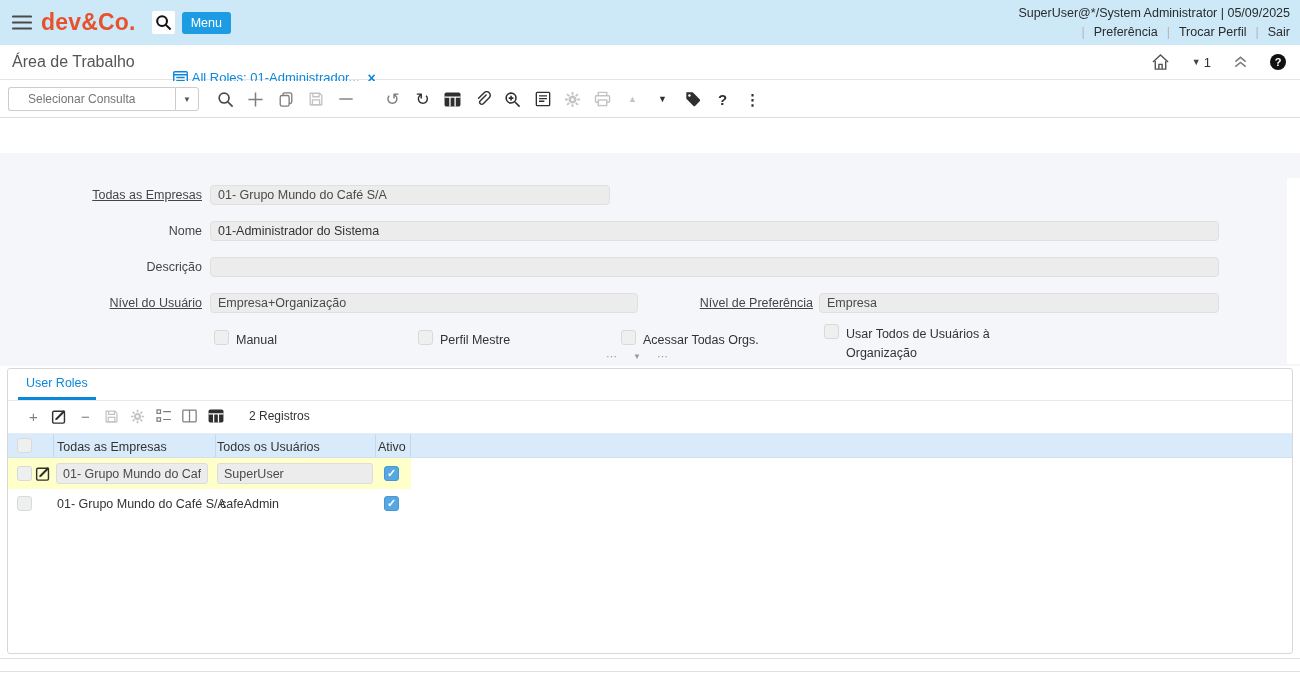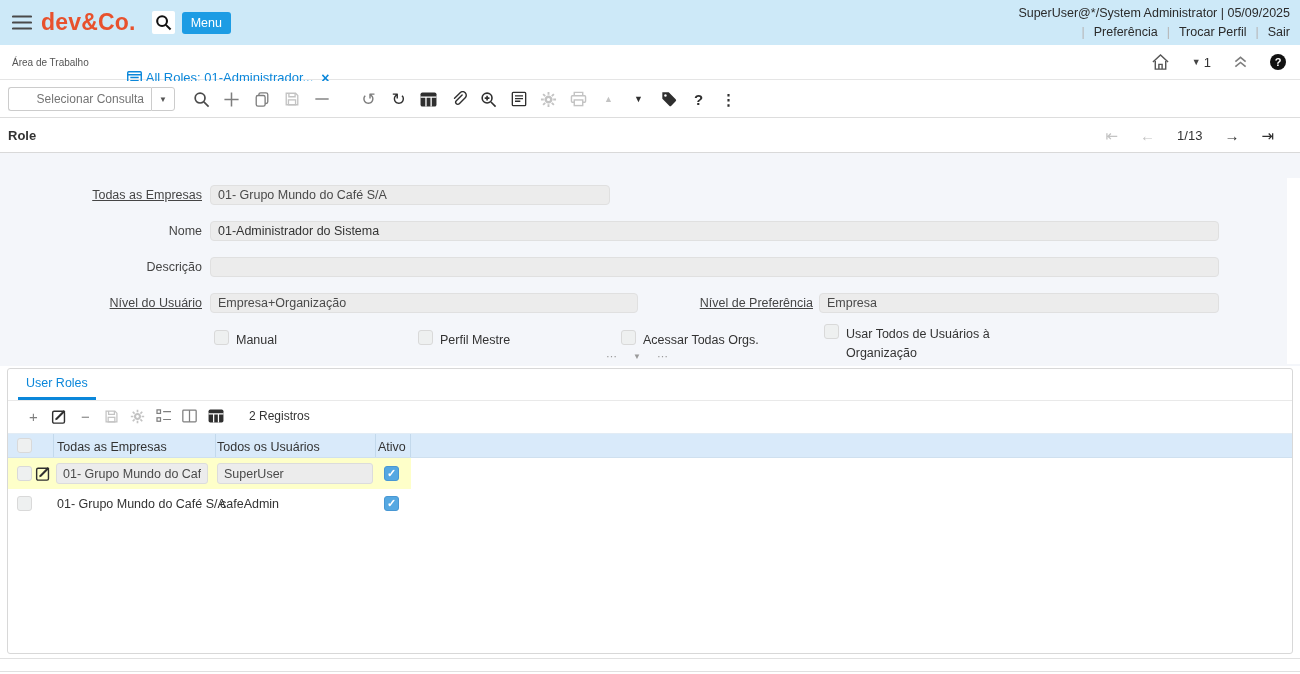--- a/index.html
+++ b/index.html
@@ -22,37 +22,37 @@
            border:none;border-radius:3px;font-size:12.5px;cursor:pointer;font-family:"Liberation Sans",sans-serif;}
   .userarea{margin-left:auto;padding-right:10px;text-align:right;color:#2b2b2b;}
   .userline1{font-size:12.5px;}
   .userline2{margin-top:5px;font-size:12.5px;display:flex;justify-content:flex-end;align-items:center;gap:9px;}
   .usep{color:#b5b5b5;}
   .ulink{cursor:pointer;color:#2b2b2b;}
 
   
   .tabrow{position:absolute;top:45px;left:0;right:0;height:35px;background:#fff;
           border-bottom:1px solid #e5e5e5;display:flex;align-items:center;box-sizing:border-box;}
-  .wstab{margin-left:12px;margin-right:28px;color:#555;font-size:10px;cursor:pointer;}
+  .wstab{margin-left:12px;margin-right:28px;color:#555;font-size:16px;cursor:pointer;}
   .activetab{height:35px;display:flex;align-items:center;gap:4px;padding:0 10px;
              color:var(--accent,#0b87da);font-size:13px;border-bottom:3px solid var(--accent,#0b87da);
              box-sizing:border-box;cursor:pointer;margin-top:34px;}
   .tabclose{font-size:14px;font-weight:bold;margin-left:4px;cursor:pointer;}
   .tabicons{margin-left:auto;display:flex;align-items:center;gap:22px;padding-right:14px;color:#555;}
   .wincount{display:flex;align-items:center;gap:3px;color:#333;font-size:13px;cursor:pointer;}
   .caret{font-size:9px;color:#444;}
   .helpdot{width:16px;height:16px;border-radius:50%;background:#111;color:#fff;font-size:11px;
            font-weight:bold;display:flex;align-items:center;justify-content:center;cursor:pointer;}
 
   
   .toolbar{position:absolute;top:81px;left:0;right:0;height:37px;background:#fff;
            border-bottom:1px solid #ddd;display:flex;align-items:center;padding-left:8px;box-sizing:border-box;}
   .combo{display:flex;align-items:center;}
   .comboinput{width:128px;height:22px;border:1px solid #ccc;border-right:none;border-radius:3px 0 0 3px;
-              padding:0 7px;font-size:12px;color:#444;outline:none;font-family:"Liberation Sans",sans-serif;text-align:right;}
+              padding:0 19px;font-size:12px;color:#444;outline:none;font-family:"Liberation Sans",sans-serif;}
   .combobtn{width:24px;height:24px;border:1px solid #ccc;background:#fff;border-radius:0 3px 3px 0;
             font-size:8px;color:#555;cursor:pointer;}
   .tbi{margin-left:11px;width:19px;height:20px;display:flex;align-items:center;justify-content:center;cursor:pointer;}
   .tbi.first{margin-left:17px;}
   .tbi.gap{margin-left:28px;}
   .c-on{color:#4a4a4a}.c-mid{color:#7e7e7e}.c-off{color:#c3c3c3}.c-dark{color:#2f2f2f}
   .chr15{font-size:15px;line-height:1}.chr17{font-size:17px;line-height:1}
   .chr9{font-size:9px;line-height:1}.chrb{font-size:15px;font-weight:bold;line-height:1}
 
   
@@ -254,30 +254,20 @@
     <span class="tbi c-dark">
       <svg width="16" height="16" viewBox="0 0 18 18">
           <path d="M1.5 1.5h7.2L16.5 9.3a1.6 1.6 0 0 1 0 2.3l-4.9 4.9a1.6 1.6 0 0 1-2.3 0L1.5 8.7z" fill="currentColor"></path>
           <circle cx="5" cy="5" r="1.4" fill="#fff"></circle>
         </svg>
     </span>
     <span class="tbi c-dark chrb">?</span>
     <span class="tbi c-dark chrb">⋮</span>
   </div>
 
-  <div class="recordbar">
-    <span class="rtitle">Role</span>
-    <span class="recnav">
-      <span class="navi c-off">⇤</span>
-      <span class="navi c-off">←</span>
-      <span class="recpos">1/13</span>
-      <span class="navi c-dark">→</span>
-      <span class="navi c-dark">⇥</span>
-    </span>
-  </div>
 
   <div class="formarea">
     <span class="flabel lnk" style="left:8px;top:35px">Todas as Empresas</span>
     <input class="fld" style="left: 210px; top: 32px; width: 400px;" readonly="" value="01- Grupo Mundo do Café S/A">
 
     <span class="flabel" style="left:8px;top:71px">Nome</span>
     <input class="fld" style="left: 210px; top: 68px; width: 1009px; color: rgb(51, 51, 51);" readonly="" value="01-Administrador do Sistema">
 
     <span class="flabel" style="left:8px;top:107px">Descrição</span>
     <input class="fld" style="left: 210px; top: 104px; width: 1009px;" readonly="" value="">

